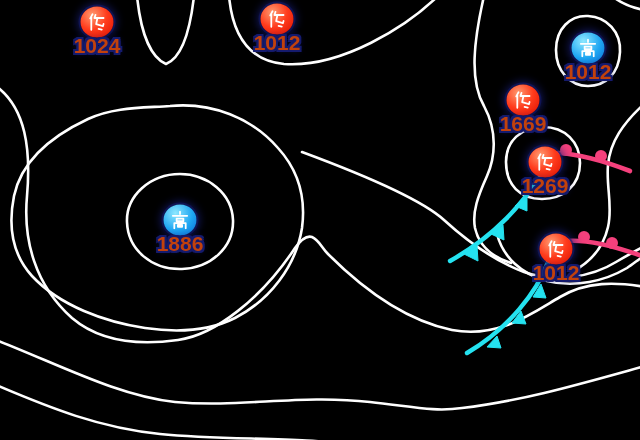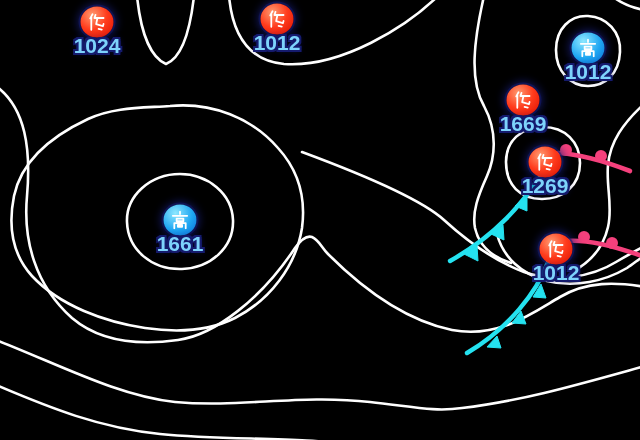--- a/index.html
+++ b/index.html
@@ -19,21 +19,21 @@
     transform:translate(-50%,-50%);
     display:flex;align-items:center;justify-content:center;
     box-shadow:0 0 0 2px rgba(21,27,110,0.55),0 0 9px 3px rgba(21,27,110,0.8);
   }
   .ball.low{background:radial-gradient(circle at 36% 28%,#ff9a70 0%,#ff3b1c 48%,#dd0f00 100%);}
   .ball.high{background:radial-gradient(circle at 36% 28%,#8ee8ff 0%,#1ea6f2 55%,#0b69d6 100%);}
   .kanji{width:19px;height:19px;display:block;}
   .kanji path{fill:none;stroke:#ffffff;stroke-width:1.7;stroke-linecap:round;stroke-linejoin:round;}
   .pressure-value{
     position:absolute;left:0;top:12px;transform:translateX(-50%);
-    white-space:nowrap;color:#7dd3fc;font-size:21px;font-weight:bold;letter-spacing:0px;
+    white-space:nowrap;color:#c2410c;font-size:21px;font-weight:bold;letter-spacing:0px;
     text-shadow:
       -2px 0 0 #151b6e, 2px 0 0 #151b6e, 0 -2px 0 #151b6e, 0 2px 0 #151b6e,
       -2px -2px 0 #151b6e, 2px -2px 0 #151b6e, -2px 2px 0 #151b6e, 2px 2px 0 #151b6e,
       0 0 7px #151b6e;
   }
 </style>
 </head>
 <body>
 
 <div class="map-canvas">
@@ -135,21 +135,21 @@
     </div>
     <div class="pressure-value">1269</div>
   </div>
 
   <div class="pressure-marker" style="left:180px;top:220px">
     <div class="ball high">
       <svg class="kanji" viewBox="0 0 18 18" aria-label="高">
         <path d="M9 1.2 V3.4 M2.2 5 H15.8 M5.8 7.6 H12.2 V10.2 H5.8 Z M3.6 16.8 V11.9 H14.4 V16.8 M7 13.6 H11 V15.4 H7 Z"></path>
       </svg>
     </div>
-    <div class="pressure-value">1661</div>
+    <div class="pressure-value">1886</div>
   </div>
 
   <div class="pressure-marker" style="left:556px;top:249px">
     <div class="ball low">
       <svg class="kanji" viewBox="0 0 18 18" aria-label="低">
         <path d="M4.8 1.6 L2.6 5.6 M3.6 4.4 V16.4 M7.6 2.2 L6.6 5.2 M6.6 5.2 H15.2 M9.4 5.2 L8.2 11 M8.2 11 L14.6 13 L15.2 10.8 M10.5 15.6 L13.5 16.2"></path>
       </svg>
     </div>
     <div class="pressure-value">1012</div>
   </div>

